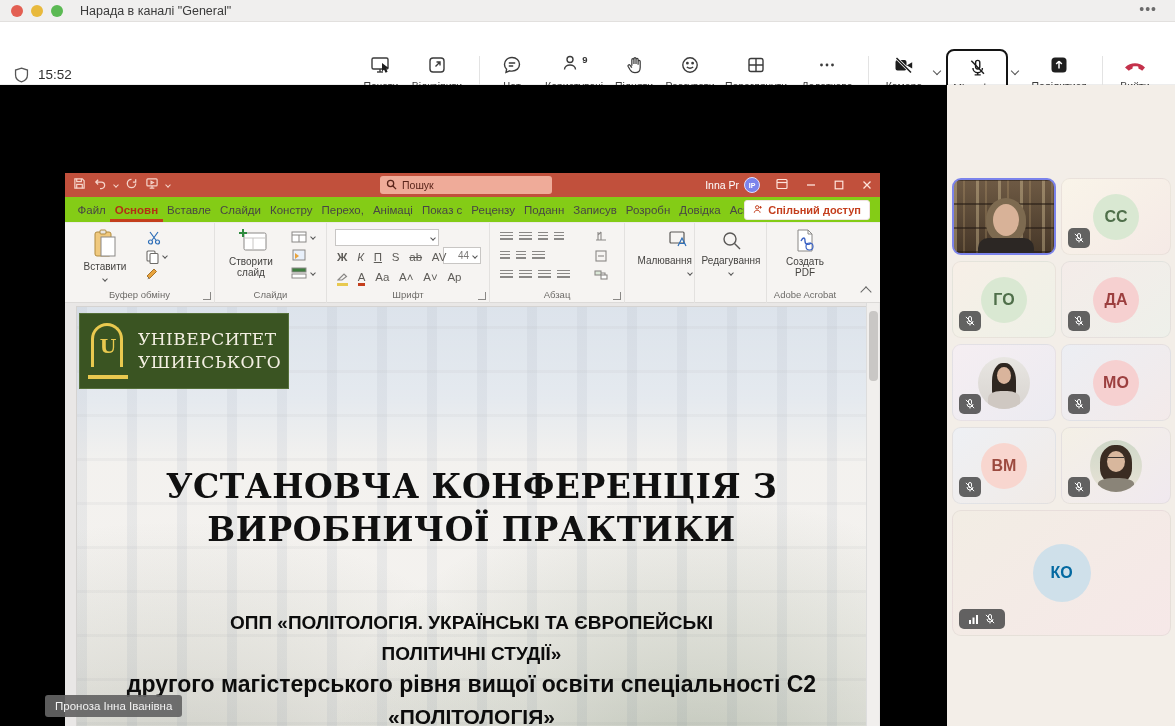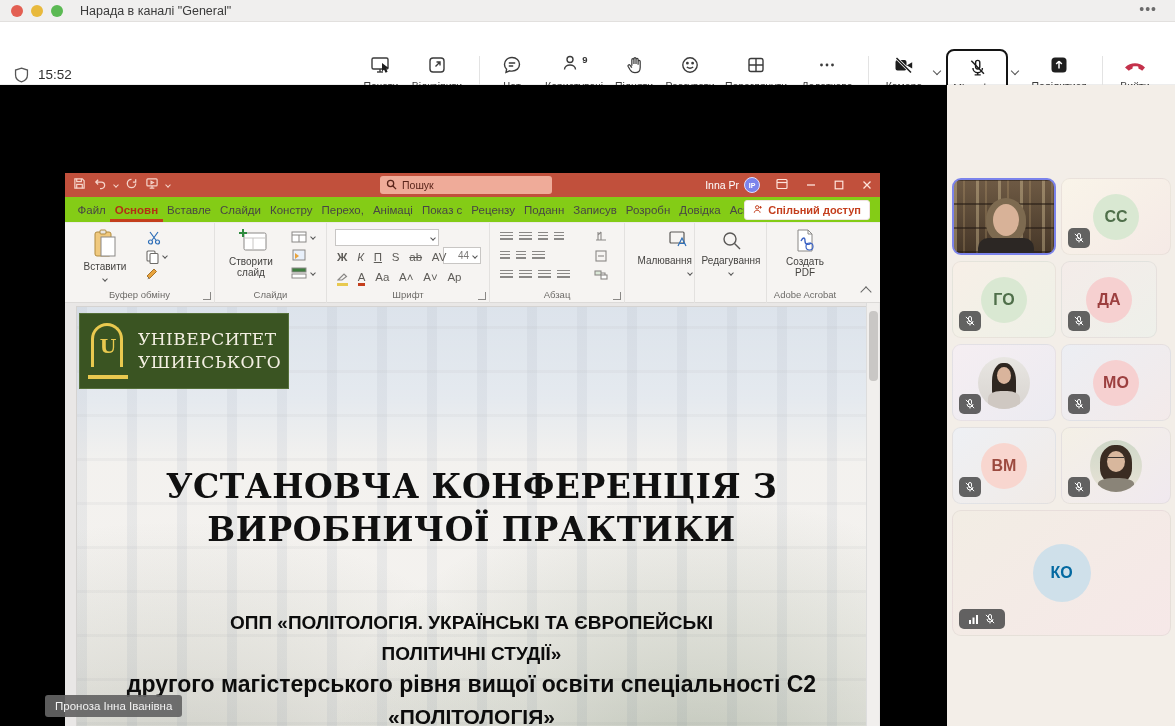--- a/index.html
+++ b/index.html
@@ -560,21 +560,21 @@
     <div class="pav" style="width:46px;height:46px;background:#d9e8d2;color:#4f6f4a;font-size:16px;">ГО</div>
     <div class="mpill">
         <svg width="12" height="12" viewBox="0 0 16 16" fill="none" stroke="#fff" stroke-width="1.3">
           <rect x="6" y="2" width="4" height="7" rx="2"></rect>
           <path d="M4 8a4 4 0 0 0 8 0M8 12v2"></path>
           <line x1="2.5" y1="2.5" x2="13.5" y2="13.5"></line>
         </svg>
       </div>
   </div>
 
-  <div class="tile" style="left:114px;top:176px;width:96px;height:77px;background:linear-gradient(140deg,#f4ece9,#eef0ea);">
+  <div class="tile" style="left:114px;top:176px;width:110px;height:77px;background:linear-gradient(140deg,#f4ece9,#eef0ea);">
     <div class="pav" style="width:46px;height:46px;background:#f6d0d0;color:#9c3f3f;font-size:16px;">ДА</div>
     <div class="mpill">
         <svg width="12" height="12" viewBox="0 0 16 16" fill="none" stroke="#fff" stroke-width="1.3">
           <rect x="6" y="2" width="4" height="7" rx="2"></rect>
           <path d="M4 8a4 4 0 0 0 8 0M8 12v2"></path>
           <line x1="2.5" y1="2.5" x2="13.5" y2="13.5"></line>
         </svg>
       </div>
   </div>
 

